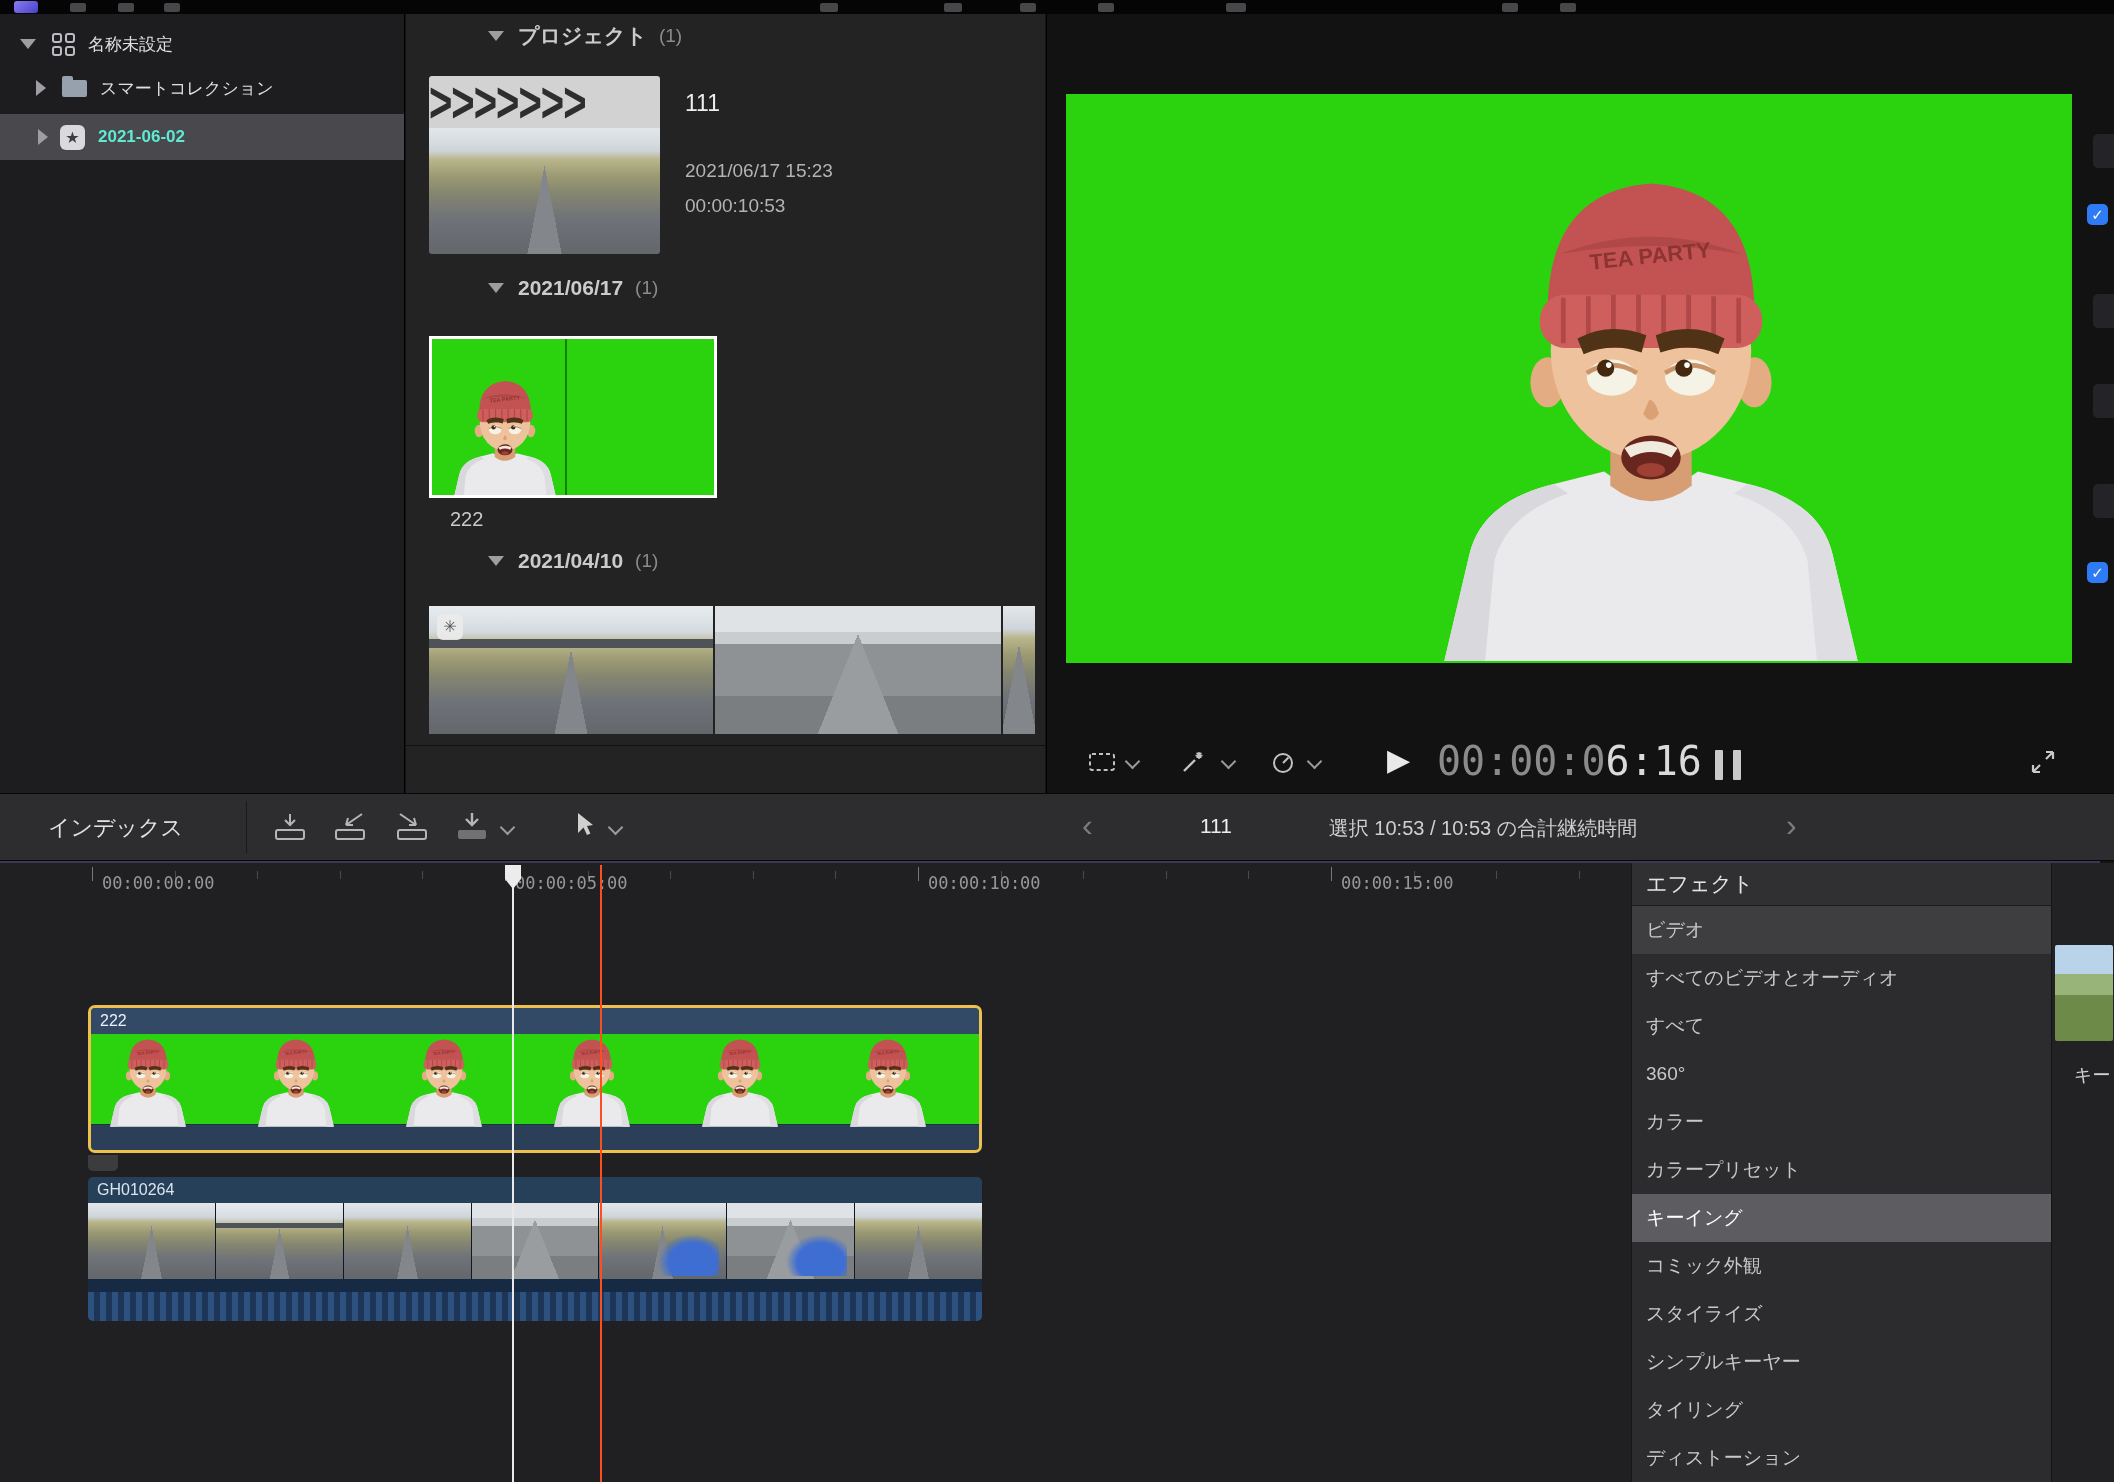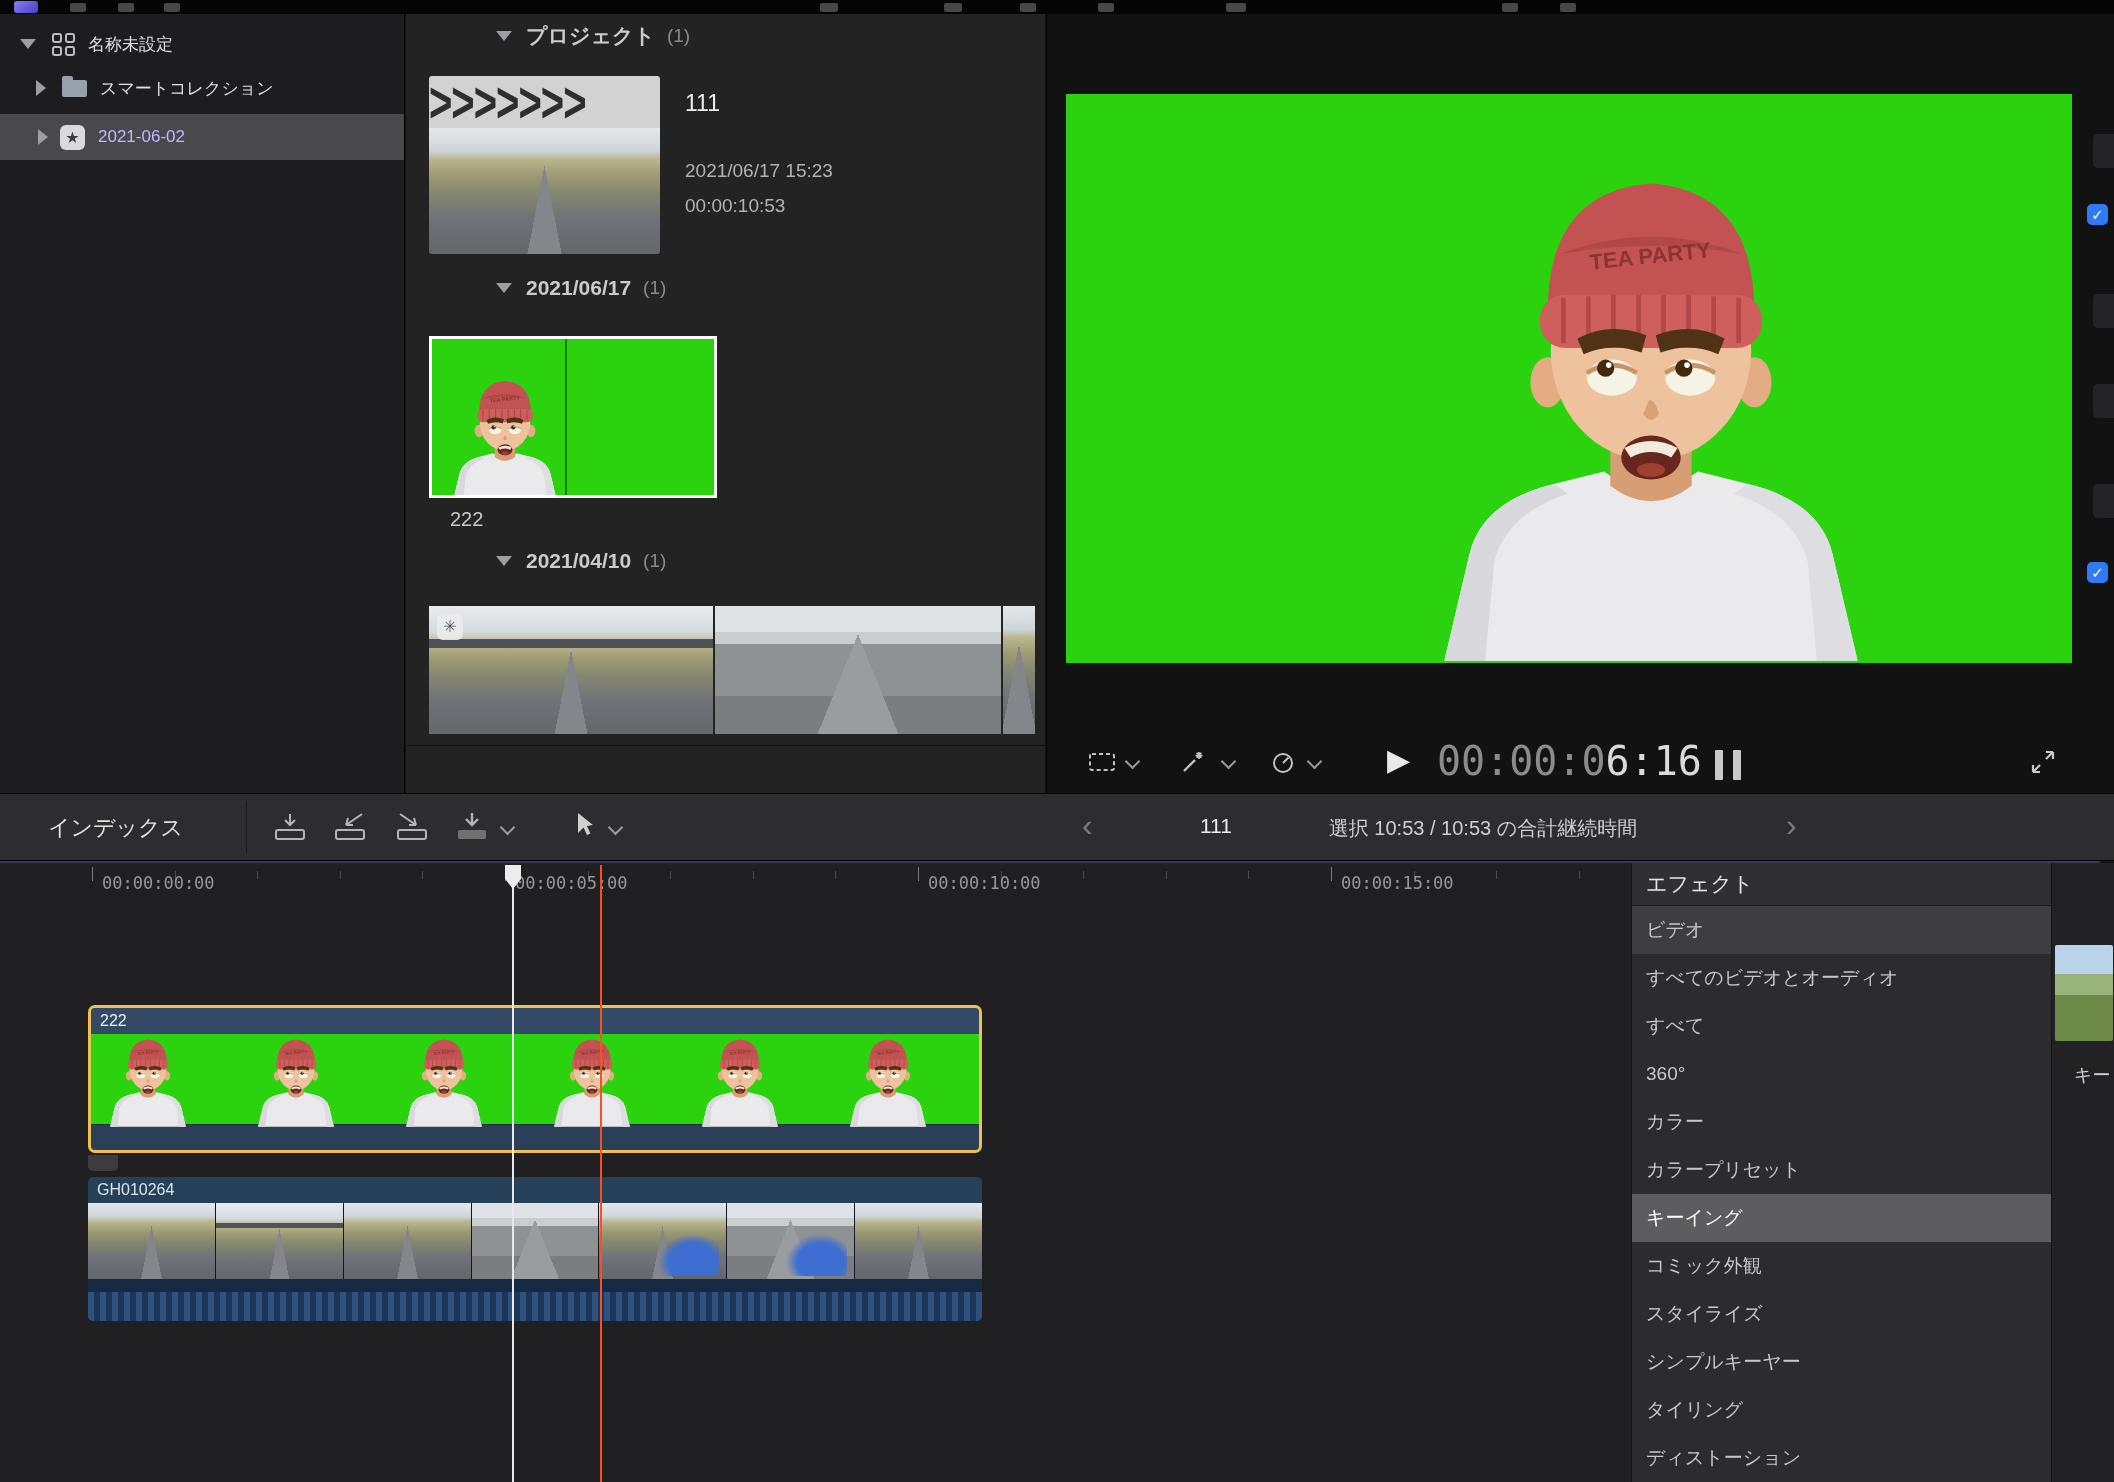--- a/index.html
+++ b/index.html
@@ -23,25 +23,25 @@
   .tri-right{width:0;height:0;border-top:8px solid transparent;border-bottom:8px solid transparent;border-left:10px solid #9d9da2;}
   #srow1 .tri-down{margin-left:20px;}
   #srow2 .tri-right{margin-left:36px;}
   #srow3 .tri-right{margin-left:38px;}
   .libicon{margin-left:16px;display:grid;grid-template-columns:10px 10px;grid-gap:3px;}
   .libicon i{width:10px;height:10px;border:2px solid #bcbcc2;border-radius:3px;box-sizing:border-box;display:block;}
   .folder{margin-left:16px;width:25px;height:17px;background:#97a0ad;border-radius:2px;position:relative;}
   .folder::before{content:"";position:absolute;top:-4px;left:0;width:11px;height:5px;background:#97a0ad;border-radius:2px 2px 0 0;}
   .staricon{margin-left:12px;width:25px;height:25px;background:#dadade;border-radius:6px;color:#3c3c42;font-size:16px;line-height:25px;text-align:center;}
   .side-label{margin-left:13px;font-size:17px;color:#e0e0e3;}
-  #srow3 .side-label{color:#c4b5fd;font-weight:normal;}
+  #srow3 .side-label{color:#5eead4;font-weight:bold;}
 
   
   #browser{position:absolute;left:406px;top:14px;width:639px;height:779px;background:#232324;}
-  .sec-h{position:absolute;left:16px;width:100%;height:32px;display:flex;align-items:center;padding-left:48px;}
+  .sec-h{position:absolute;left:8px;width:100%;height:32px;display:flex;align-items:center;padding-left:48px;}
   .sec-h .tri{margin-left:26px;width:0;height:0;border-left:8px solid transparent;border-right:8px solid transparent;border-top:10px solid #9d9da2;}
   .sec-title{margin-left:14px;font-size:21px;font-weight:bold;color:#cbcbce;}
   .sec-count{margin-left:12px;font-size:19px;color:#8b8b8f;}
   #sec1{top:6px;} #sec2{top:258px;} #sec3{top:531px;}
   #proj-thumb{position:absolute;left:23px;top:62px;width:231px;height:178px;border-radius:3px;overflow:hidden;}
   .chevstrip{height:52px;background:#d2d2d2;color:#2e2e2e;overflow:hidden;text-align:left;}
   .chevstrip span{display:inline-block;font-size:40px;font-weight:bold;letter-spacing:-1px;line-height:52px;transform:scaleY(1.45);transform-origin:center;}
   .projroad{height:126px;}
   .road{background:
       conic-gradient(from 169deg at 50% 30%, #83878b 0 22deg, rgba(0,0,0,0) 22deg),

